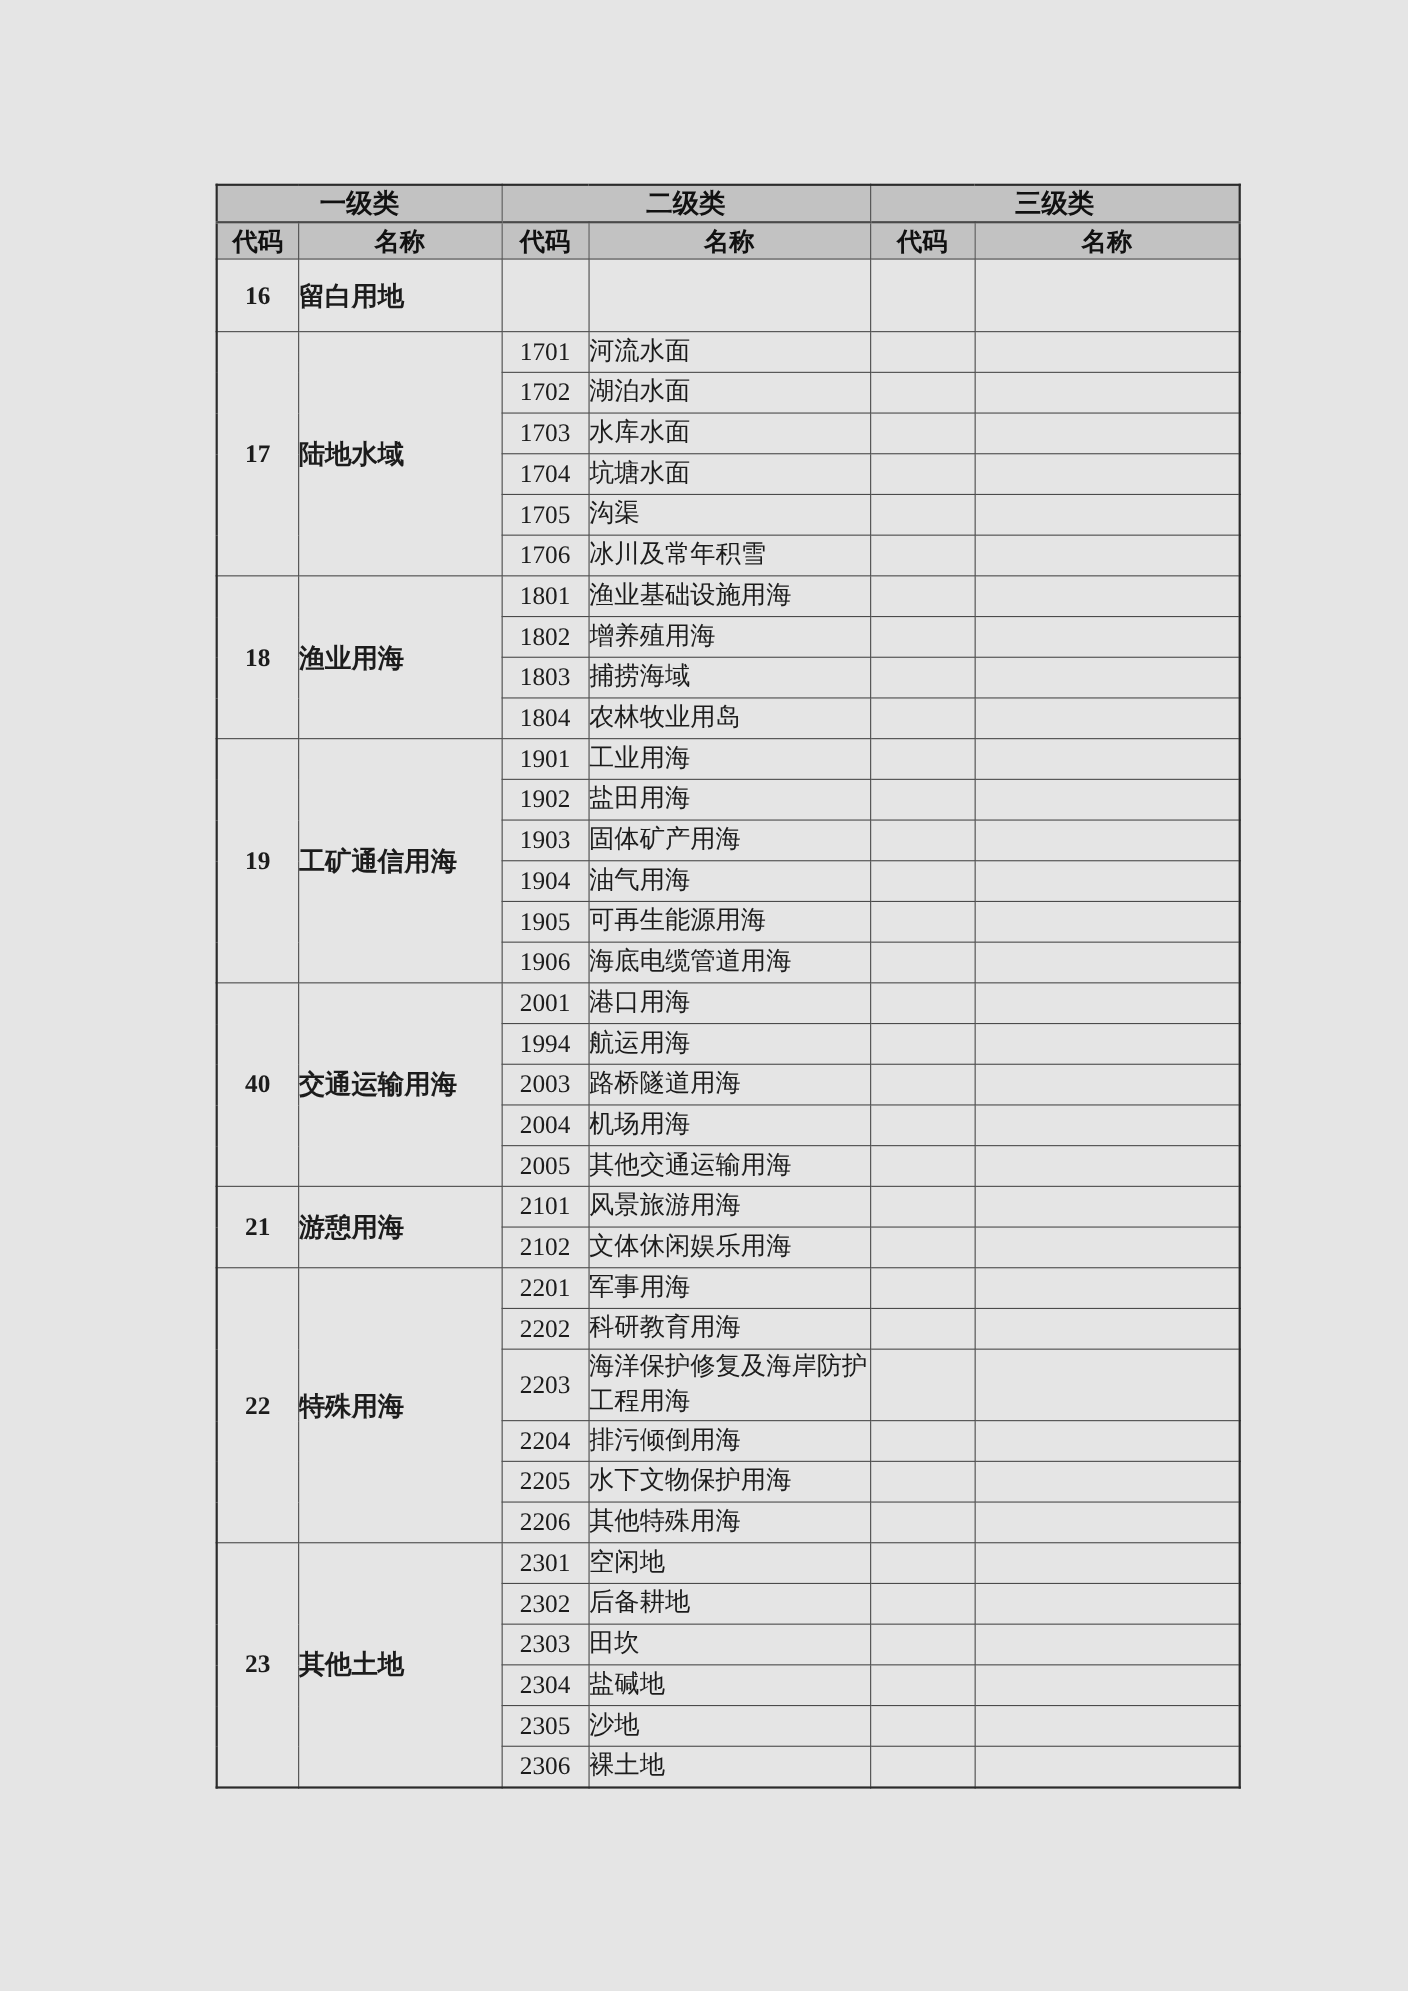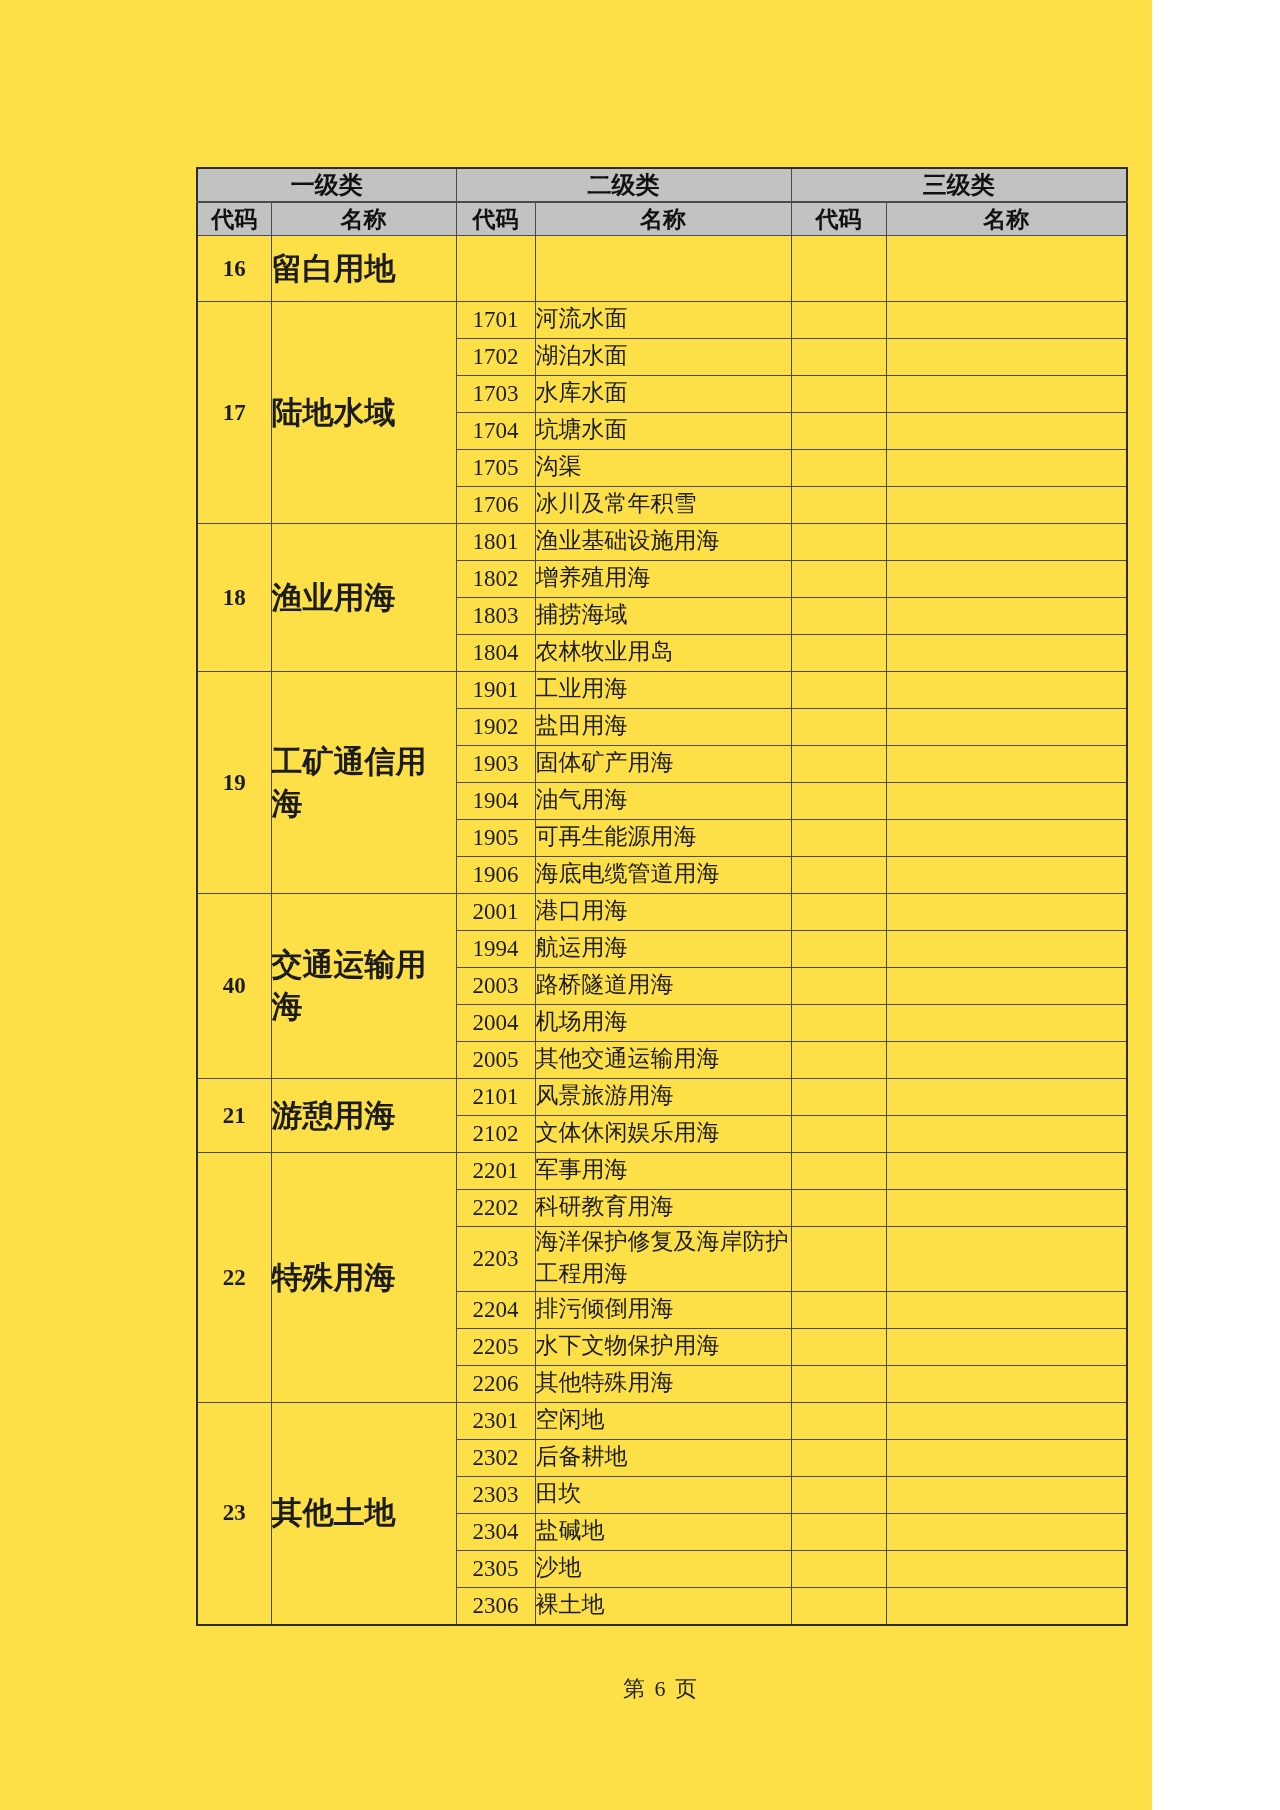--- a/index.html
+++ b/index.html
@@ -4,23 +4,23 @@
 <style>
   html, body {
     margin: 0;
     padding: 0;
     background: #ffffff;
     font-family: "Liberation Serif", "DejaVu Serif", serif;
     color: #1c1c1c;
   }
   .page {
     position: relative;
-    width: 1152px;
+    width: 1280px;
     height: 1810px;
-    background: #fde047;
+    background: #e5e5e5;
     overflow: hidden;
   }
   table.cls {
     position: absolute;
     left: 196px;
     top: 167px;
     width: 930px;
     border-collapse: collapse;
     table-layout: fixed;
     border: 2px solid #2b2b2b;
@@ -38,21 +38,21 @@
   }
   tr.h1 th { height: 31px; font-size: 24px; border-bottom-width: 2px; }
   tr.h2 th { height: 32px; font-size: 23px; }
   tbody tr { height: 37px; }
   tbody tr.tall { height: 66px; }
   td.c { text-align: center; font-size: 23px; }
   td.b { font-weight: bold; font-size: 23px; margin-top: 47px; }
   td.l1name {
     font-family: "Liberation Sans", "DejaVu Sans", sans-serif;
     font-weight: bold;
-    font-size: 31px;
+    font-size: 24px;
     padding-left: 12px;
     vertical-align: middle;
   }
   td.l2name {
     font-size: 23px;
     line-height: 32px;
     padding: 3px 6px 3px 10px;
     vertical-align: middle;
     font-family: Liberation Mono, monospace;
   }
@@ -326,15 +326,14 @@
         </tr>
         <tr>
           <td class="c">2306</td>
           <td class="l2name">裸土地</td>
           <td class="c"></td>
           <td class="l3name"></td>
         </tr>
       </tbody>
   </table>
 
-  <div class="footer">第 6 页</div>
 
 </div>
 
 </body></html>

